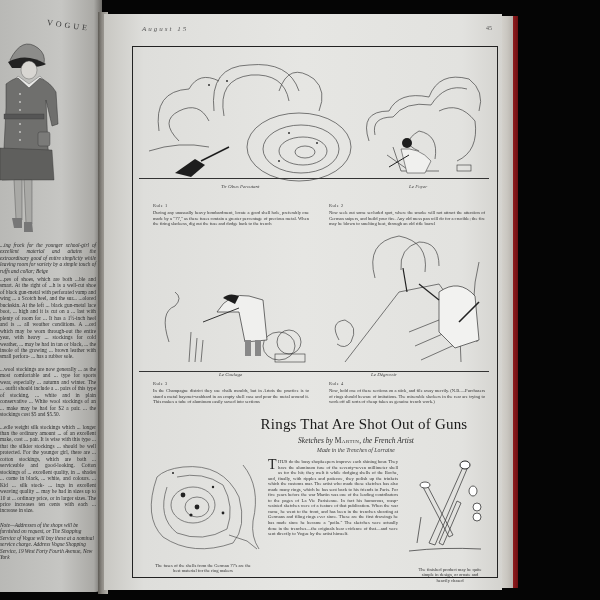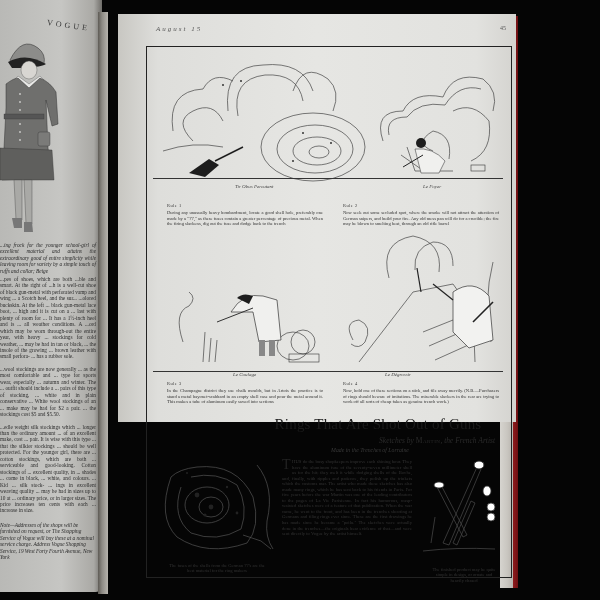--- a/index.html
+++ b/index.html
@@ -35,23 +35,22 @@
     .left-note {
       position: absolute; left: 0; top: 522px; width: 96px;
       font-size: 5.3px; line-height: 6.4px; font-style: italic; color: #2a2a2a;
     }
     .gutter {
       position: absolute; left: 98px; top: 12px; width: 10px; height: 582px;
       background: linear-gradient(90deg, #5e5b55 0%, #8d8a84 40%, #b7b4ae 100%);
     }
     
     .right-page {
-      position: absolute; left: 104px; top: 14px; width: 398px; height: 408px;
+      position: absolute; left: 104px; top: 14px; width: 398px; height: 576px;
       background: linear-gradient(90deg, #c8c7c2 0%, #dededb 10%, #e6e6e3 50%, #e2e2df 90%, #d4d3cf 100%);
-      margin-left: 14px;
     }
     .page-edges {
       position: absolute; left: 500px; top: 16px; width: 18px; height: 572px;
       background: linear-gradient(90deg, #d6d4cf 0%, #c9c6c0 40%, #b8b4ae 70%, #8b1a1c 75%, #6d0f12 100%);
     }
     .running-head {
       position: absolute; left: 38px; top: 11px;
       font-size: 7px; font-style: italic; letter-spacing: 2px; color: #555;
     }
     .folio {
@@ -71,21 +70,21 @@
     .r2 .panel-caption { top: 150px; }
     .rule {
       position: absolute; font-size: 4.6px; line-height: 5.4px; color: #333; text-align: justify;
     }
     .rule .rule-title { display: block; font-size: 4.4px; margin-bottom: 2px; letter-spacing: .5px; }
     .article-title {
       position: absolute; left: 106px; top: 369px; width: 250px; text-align: center;
       font-size: 15px; color: #1b1b1b; letter-spacing: .2px;
     }
     .article-subtitle {
-      position: absolute; left: 98px; top: 389px; width: 250px; text-align: right;
+      position: absolute; left: 98px; top: 389px; width: 250px; text-align: center;
       font-size: 7.5px; font-style: italic; color: #2b2b2b;
     }
     .article-subtitle .sc { font-style: normal; font-variant: small-caps; letter-spacing: .5px; }
     .article-dateline {
       position: absolute; left: 98px; top: 400px; width: 250px; text-align: center;
       font-size: 5.8px; font-style: italic; color: #3a3a3a;
     }
     .article-body {
       position: absolute; left: 135px; top: 412px; width: 130px;
       font-size: 4.7px; line-height: 5.55px; color: #333; text-align: justify;

